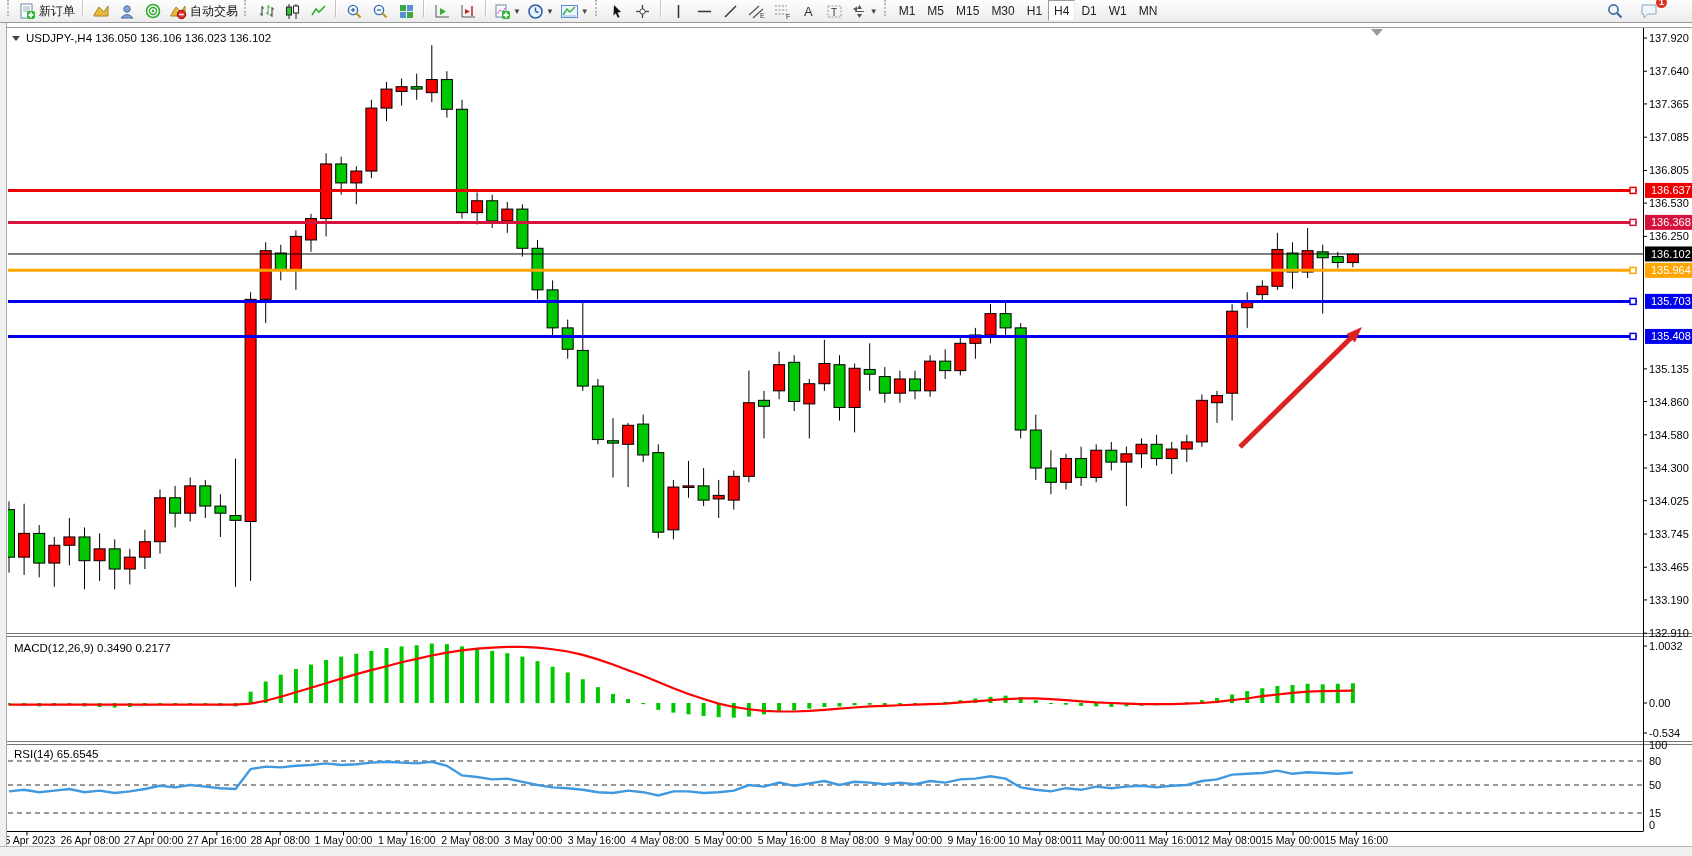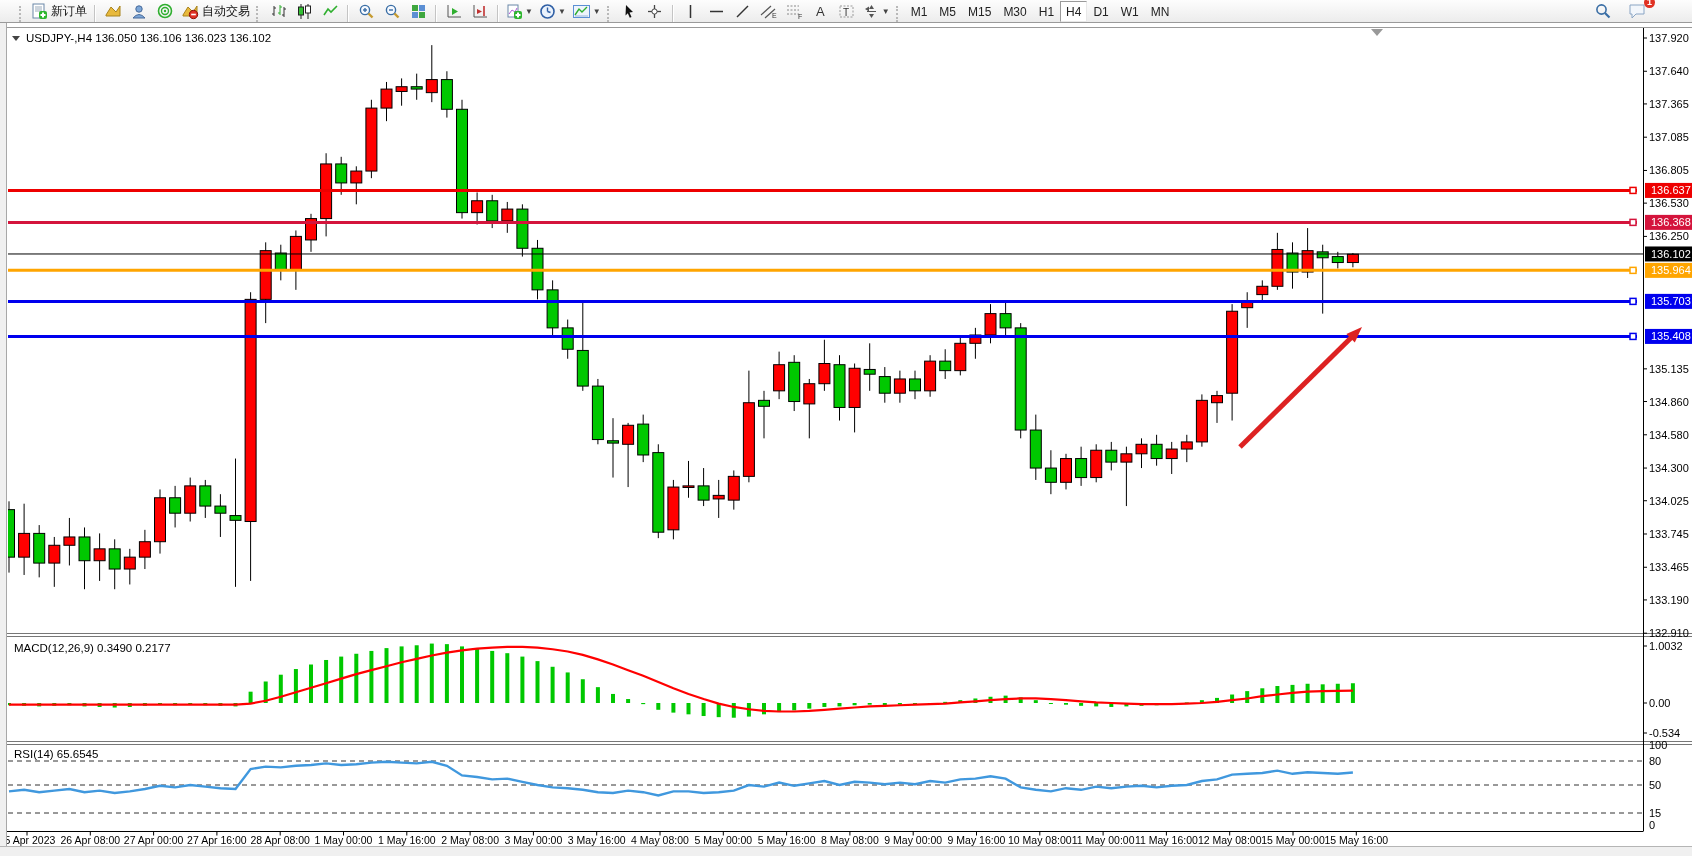--- a/index.html
+++ b/index.html
@@ -1,18 +1,18 @@
 <!DOCTYPE html>
 <html><head>
 <meta charset="utf-8">
 <style>
   html,body{margin:0;padding:0;}
   body{font-family:"Liberation Sans",sans-serif;background:#f0f0f0;width:1692px;height:856px;overflow:hidden;position:relative;}
   
-  #toolbar{position:absolute;left:0;top:0;width:1692px;height:23px;background:linear-gradient(#fdfdfd,#ececec);border-bottom:1px solid #9a9a9a;display:flex;align-items:flex-end;padding:0 16px;box-sizing:border-box;z-index:5;}
+  #toolbar{position:absolute;left:0;top:0;width:1692px;height:23px;background:linear-gradient(#fdfdfd,#ececec);border-bottom:1px solid #9a9a9a;display:flex;align-items:flex-start;padding:0 4px;box-sizing:border-box;z-index:5;}
   .tb-grip{width:4px;height:16px;margin:0 3px;border-left:2px dotted #b9b9b9;}
   .tb-sep{width:1px;height:17px;background:#c4c4c4;border-right:1px solid #fff;margin:0 4px;}
   .tb-btn{height:20px;min-width:20px;display:flex;align-items:center;justify-content:center;padding:0 2px;border:1px solid transparent;border-radius:2px;}
   .tb-btn svg{display:block;}
   .tb-label{font-size:12px;color:#111;margin-left:3px;white-space:nowrap;}
   .tb-dd{font-size:8px;color:#444;margin-left:2px;}
   .tf-btn{height:19px;padding:0 5px;font-size:12px;color:#222;display:flex;align-items:center;border:1px solid transparent;}
   .tf-btn.active{background:#fff;border:1px solid #9a9a9a;border-right-color:#e8e8e8;border-bottom-color:#e8e8e8;}
   #tb-right{margin-left:auto;display:flex;align-items:center;margin-right:26px;}
   .badge{position:absolute;top:-4px;right:-6px;background:#e03224;color:#fff;border-radius:8px;font-size:9px;line-height:11px;min-width:11px;text-align:center;font-weight:bold;}

